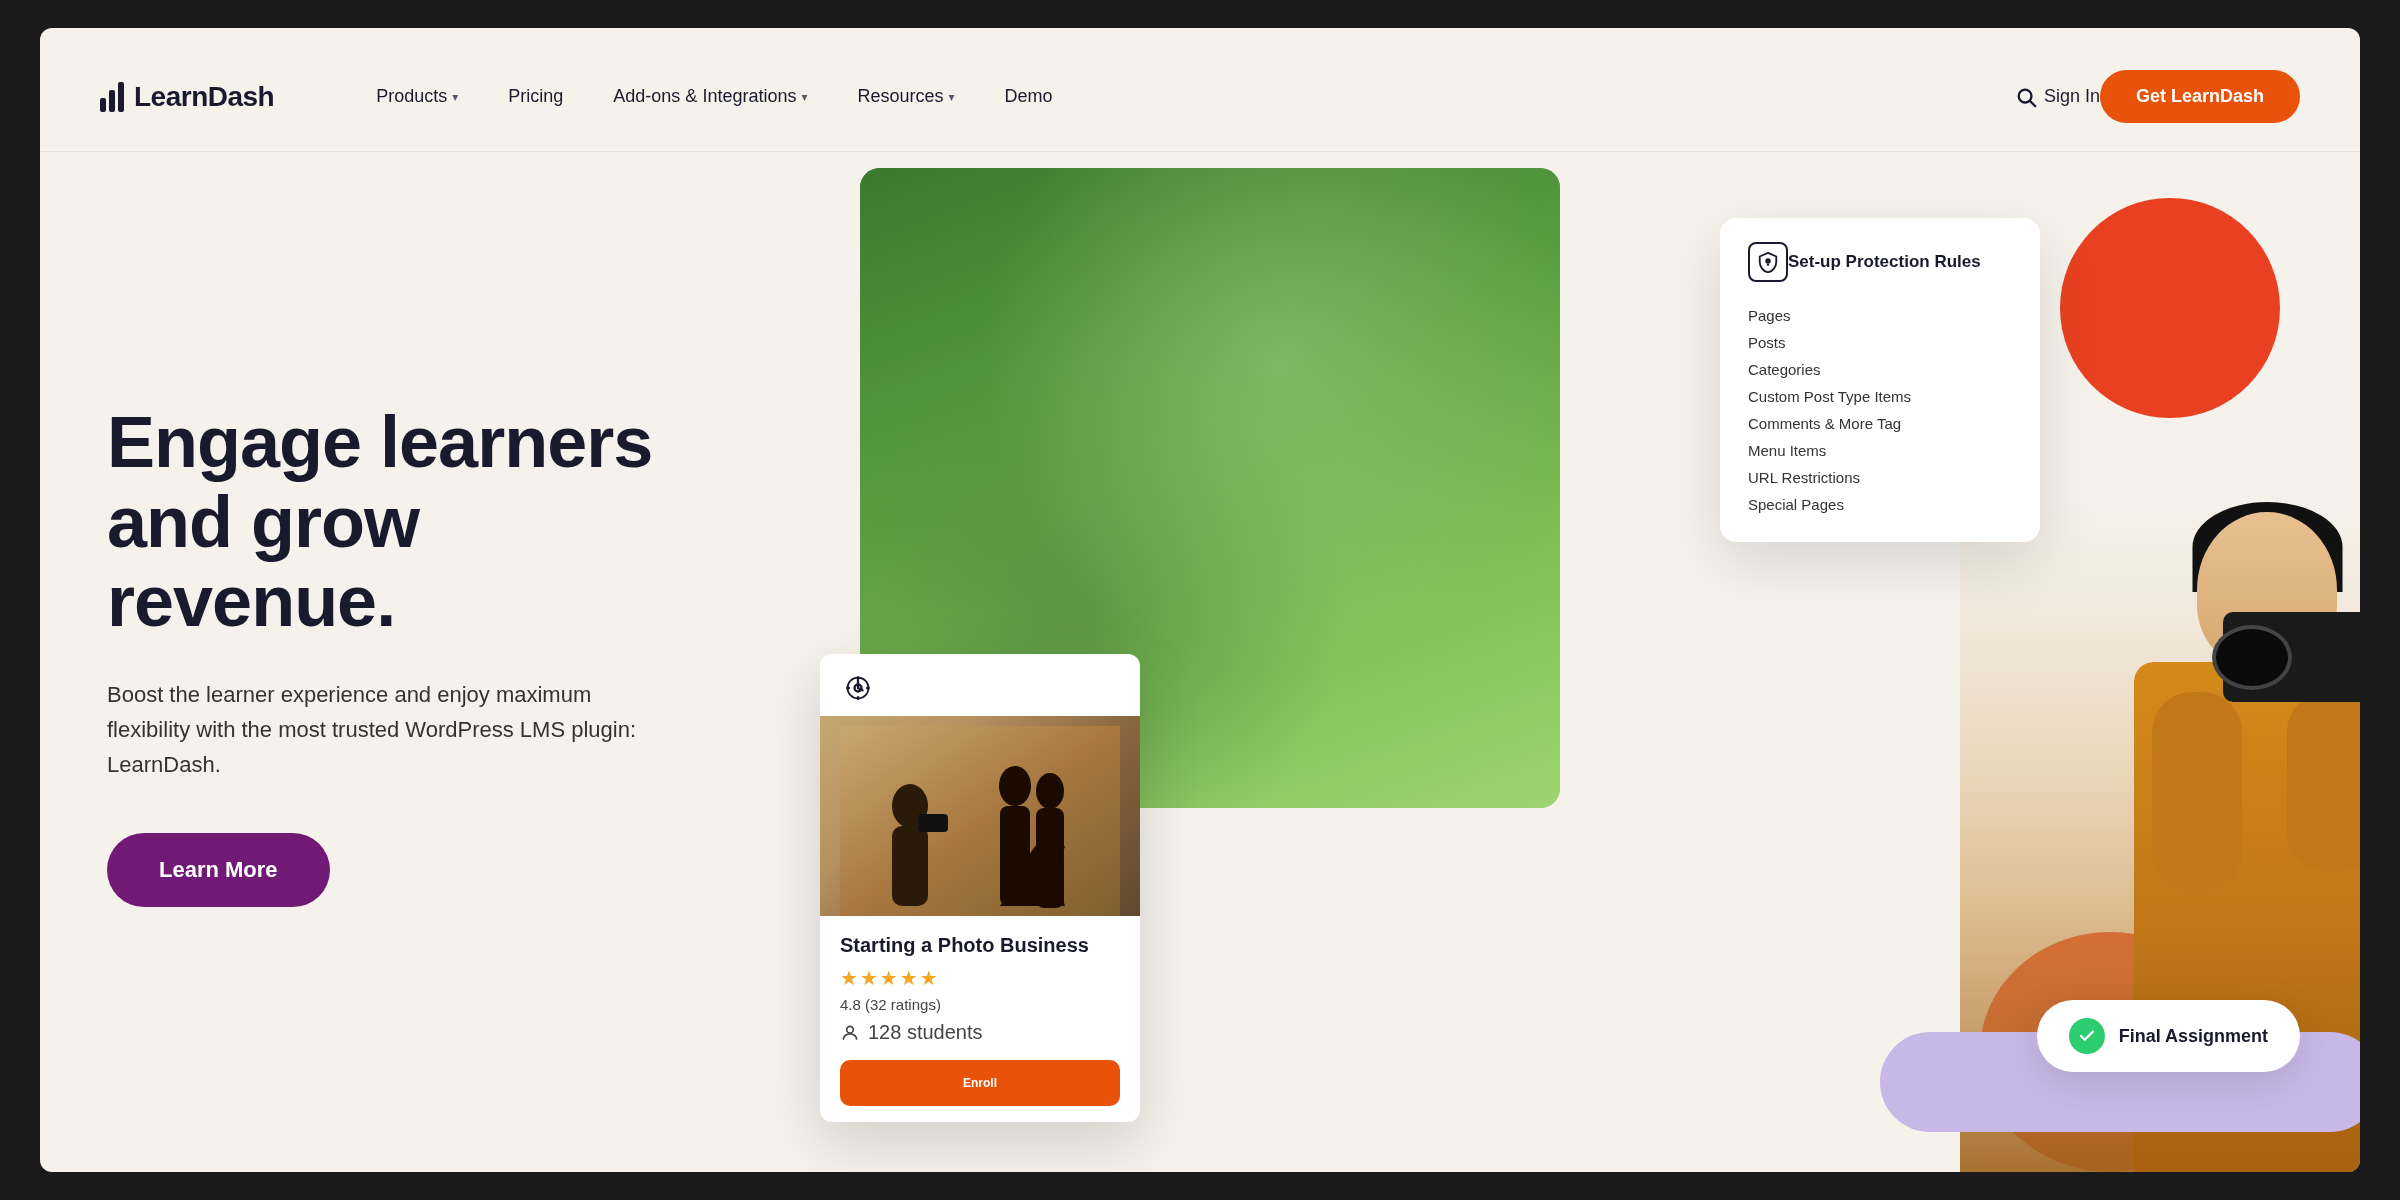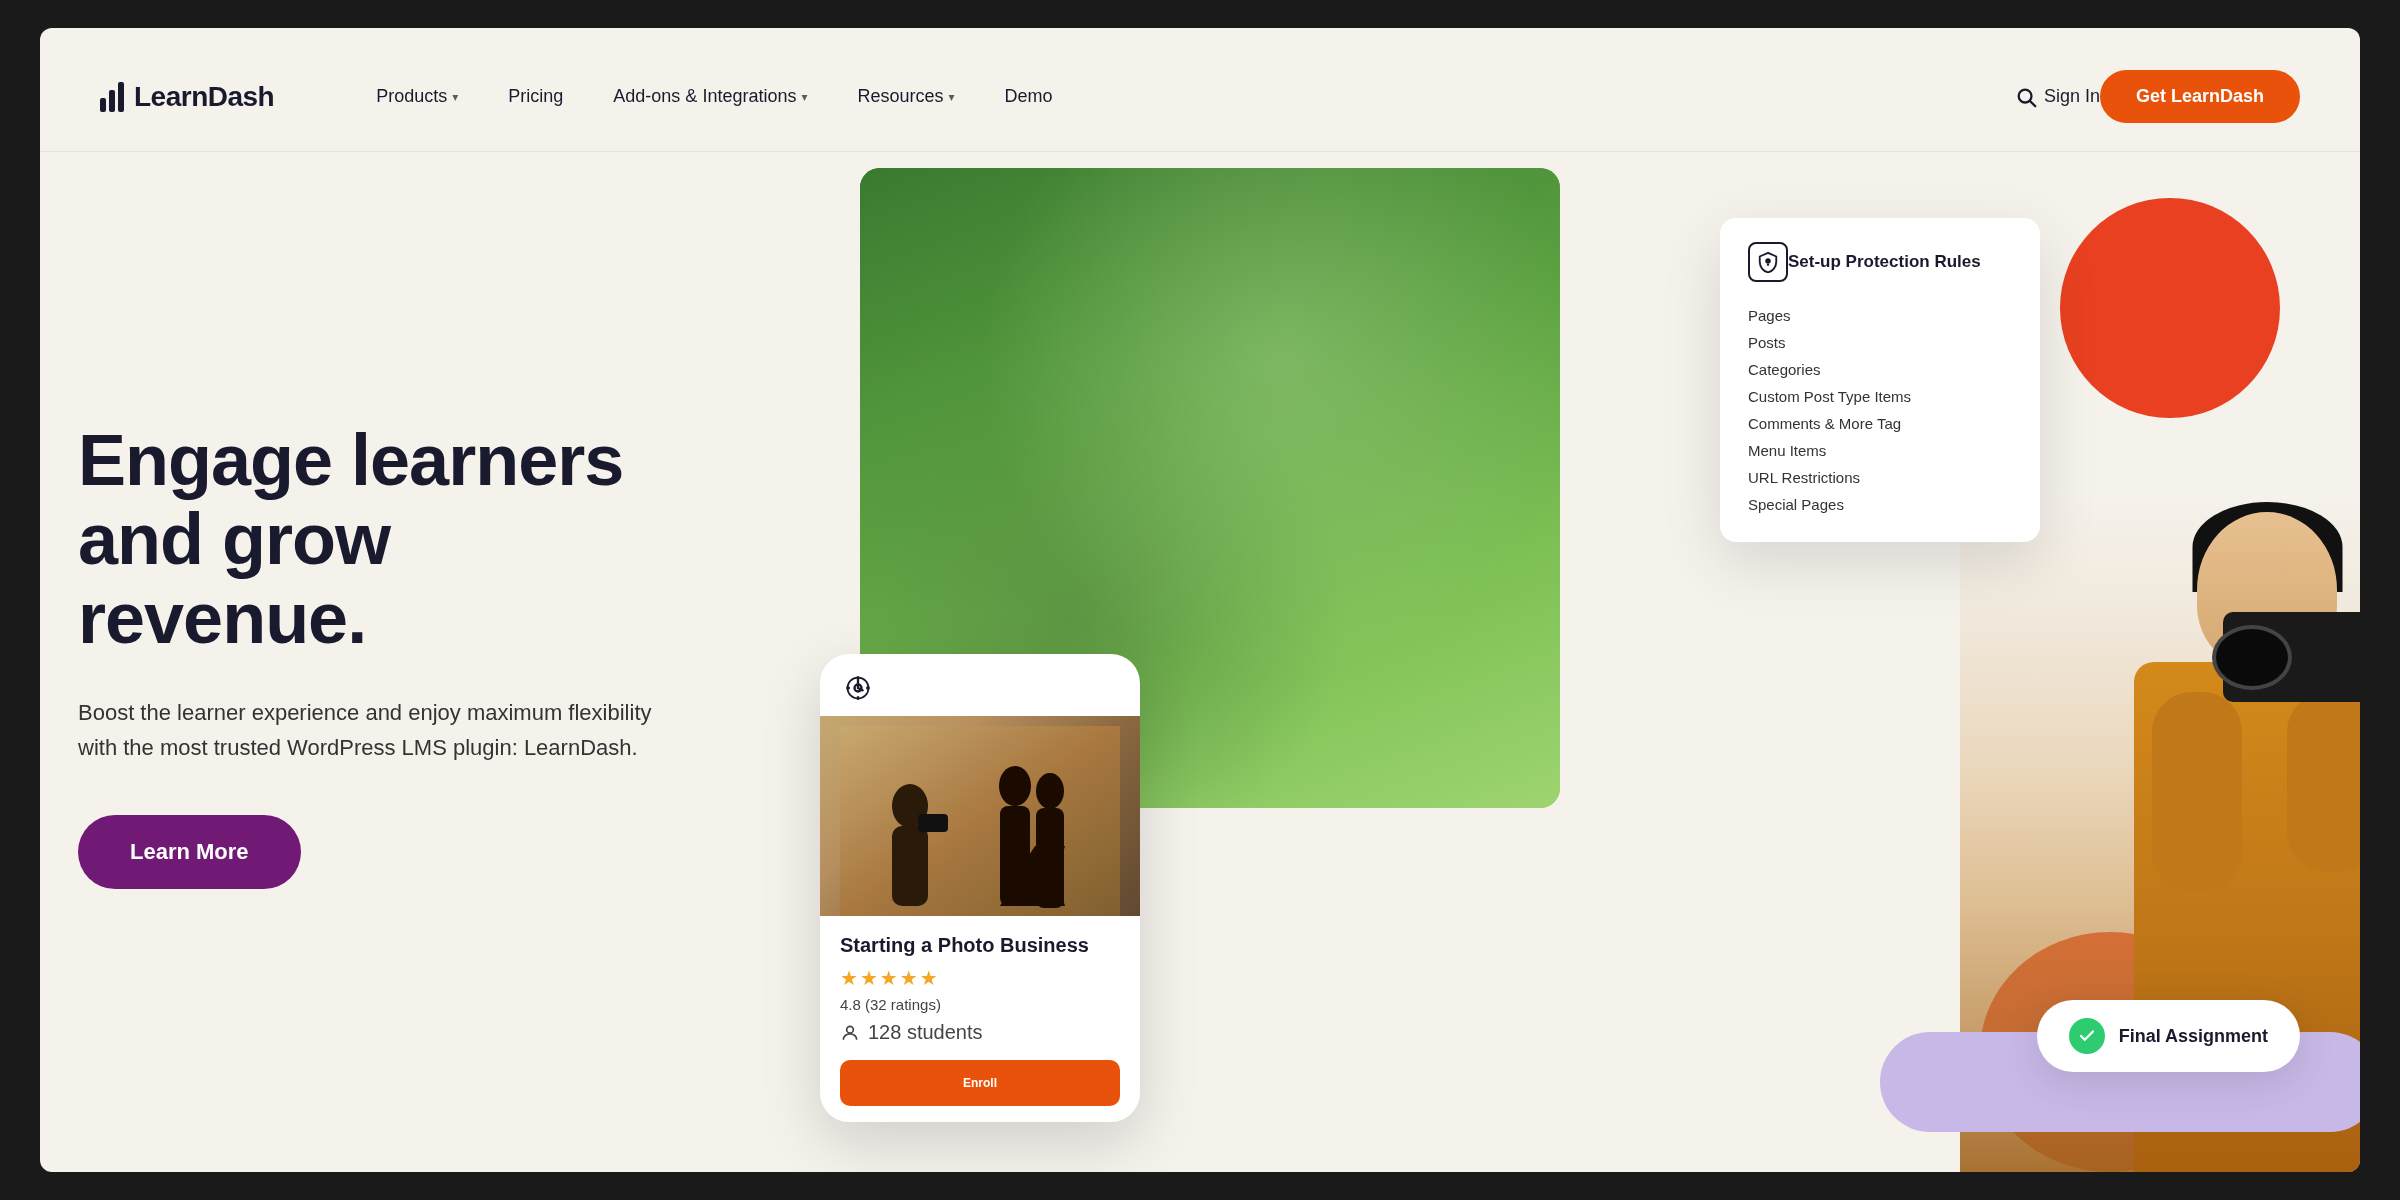--- a/index.html
+++ b/index.html
@@ -126,21 +126,21 @@
       position: absolute;
       top: 110px;
       left: 0;
       right: 0;
       bottom: 0;
       display: flex;
       align-items: center;
     }
 
     .hero-left {
-      padding-left: 38px;
+      padding-left: 67px;
       padding-right: 60px;
       flex: 0 0 680px;
       z-index: 10;
     }
 
     .hero-title {
       font-size: 72px;
       font-weight: 700;
       color: #1a1a2e;
       line-height: 1.1;
@@ -272,21 +272,21 @@
       z-index: 6;
     }
 
     
     .course-card {
       position: absolute;
       bottom: 50px;
       left: 100px;
       width: 320px;
       background: white;
-      border-radius: 29px;
+      border-radius: 12px;
       padding: 0;
       box-shadow: 0 20px 60px rgba(0,0,0,0.15);
       z-index: 20;
       overflow: hidden;
     }
 
     .card-header {
       padding: 16px 20px 10px;
       display: flex;
       align-items: center;

